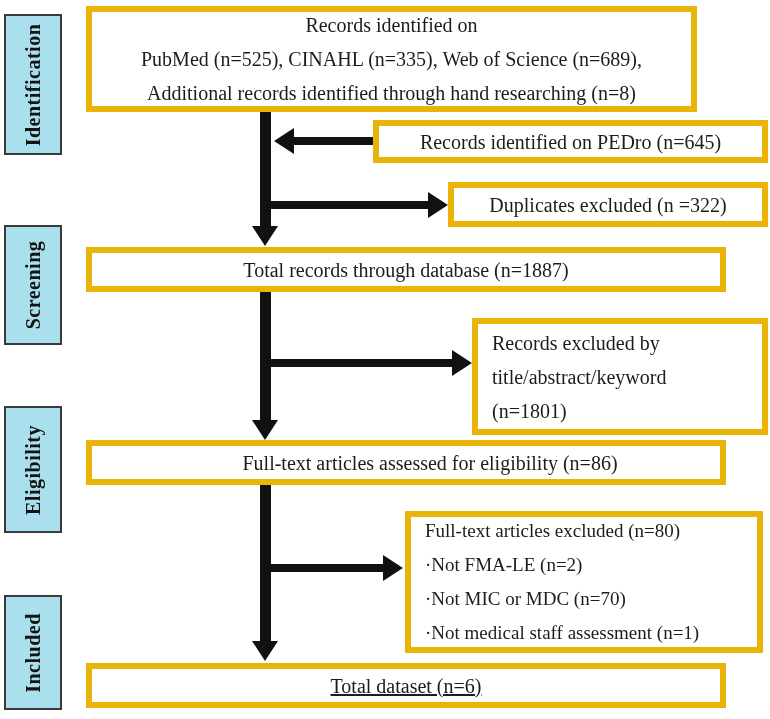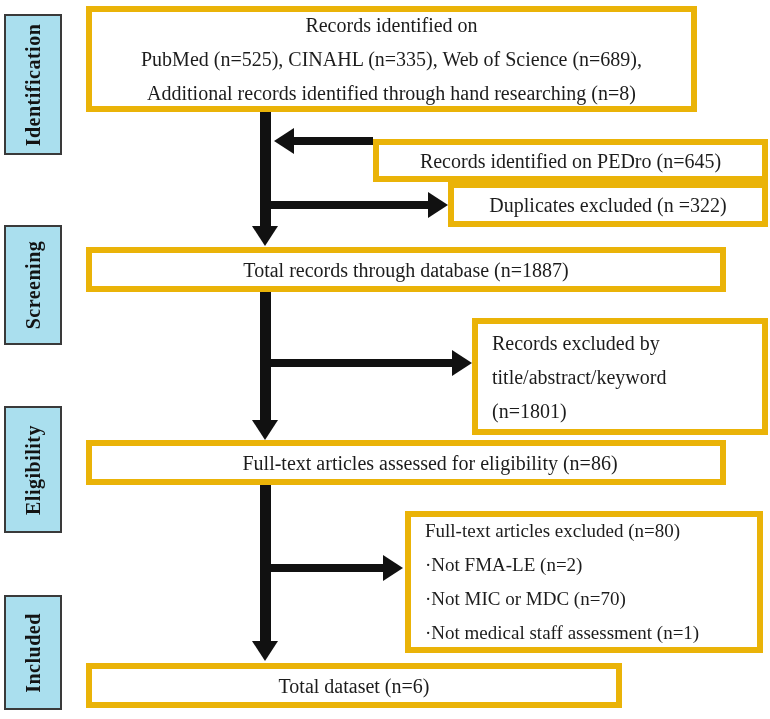--- a/index.html
+++ b/index.html
@@ -63,21 +63,21 @@
   <div class="stage" style="top: 595px; height: 115px; background: rgb(170, 223, 238); border-color: rgb(58, 58, 58);">
     <span>Included</span>
   </div>
 
   <div class="box center" style="left:86px;top:6px;width:611px;height:106px;">
     <div class="line">Records identified on</div>
     <div class="line">PubMed (n=525), CINAHL (n=335), Web of Science (n=689),</div>
     <div class="line">Additional records identified through hand researching (n=8)</div>
   </div>
 
-  <div class="box center" style="left:373px;top:120px;width:395px;height:43px;margin-top:19px;">
+  <div class="box center" style="left:373px;top:120px;width:395px;height:43px;">
     <div class="line">Records identified on PEDro (n=645)</div>
   </div>
 
   <div class="box center" style="left:448px;top:182px;width:320px;height:45px;">
     <div class="line">Duplicates excluded (n =322)</div>
   </div>
 
   <div class="box center" style="left:86px;top:247px;width:640px;height:45px;">
     <div class="line">Total records through database (n=1887)</div>
   </div>
@@ -92,21 +92,21 @@
     <div class="line">Full-text articles assessed for eligibility (n=86)</div>
   </div>
 
   <div class="box leftalign" style="left:405px;top:511px;width:358px;height:142px;font-size:19px;">
     <div class="line">Full-text articles excluded (n=80)</div>
     <div class="line">·Not FMA-LE (n=2)</div>
     <div class="line">·Not MIC or MDC (n=70)</div>
     <div class="line">·Not medical staff assessment (n=1)</div>
   </div>
 
-  <div class="box center" style="left:86px;top:663px;width:536px;height:45px;">
+  <div class="box center" style="left:86px;top:663px;width:640px;height:45px;text-decoration:underline;">
     <div class="line">Total dataset (n=6)</div>
   </div>
 
   <div class="vshaft" style="top:112px;height:114px;"></div>
   <div class="head-down" style="left:252px;top:226px;"></div>
 
   <div class="vshaft" style="top:292px;height:128px;"></div>
   <div class="head-down" style="left:252px;top:420px;"></div>
 
   <div class="vshaft" style="top:485px;height:156px;"></div>

